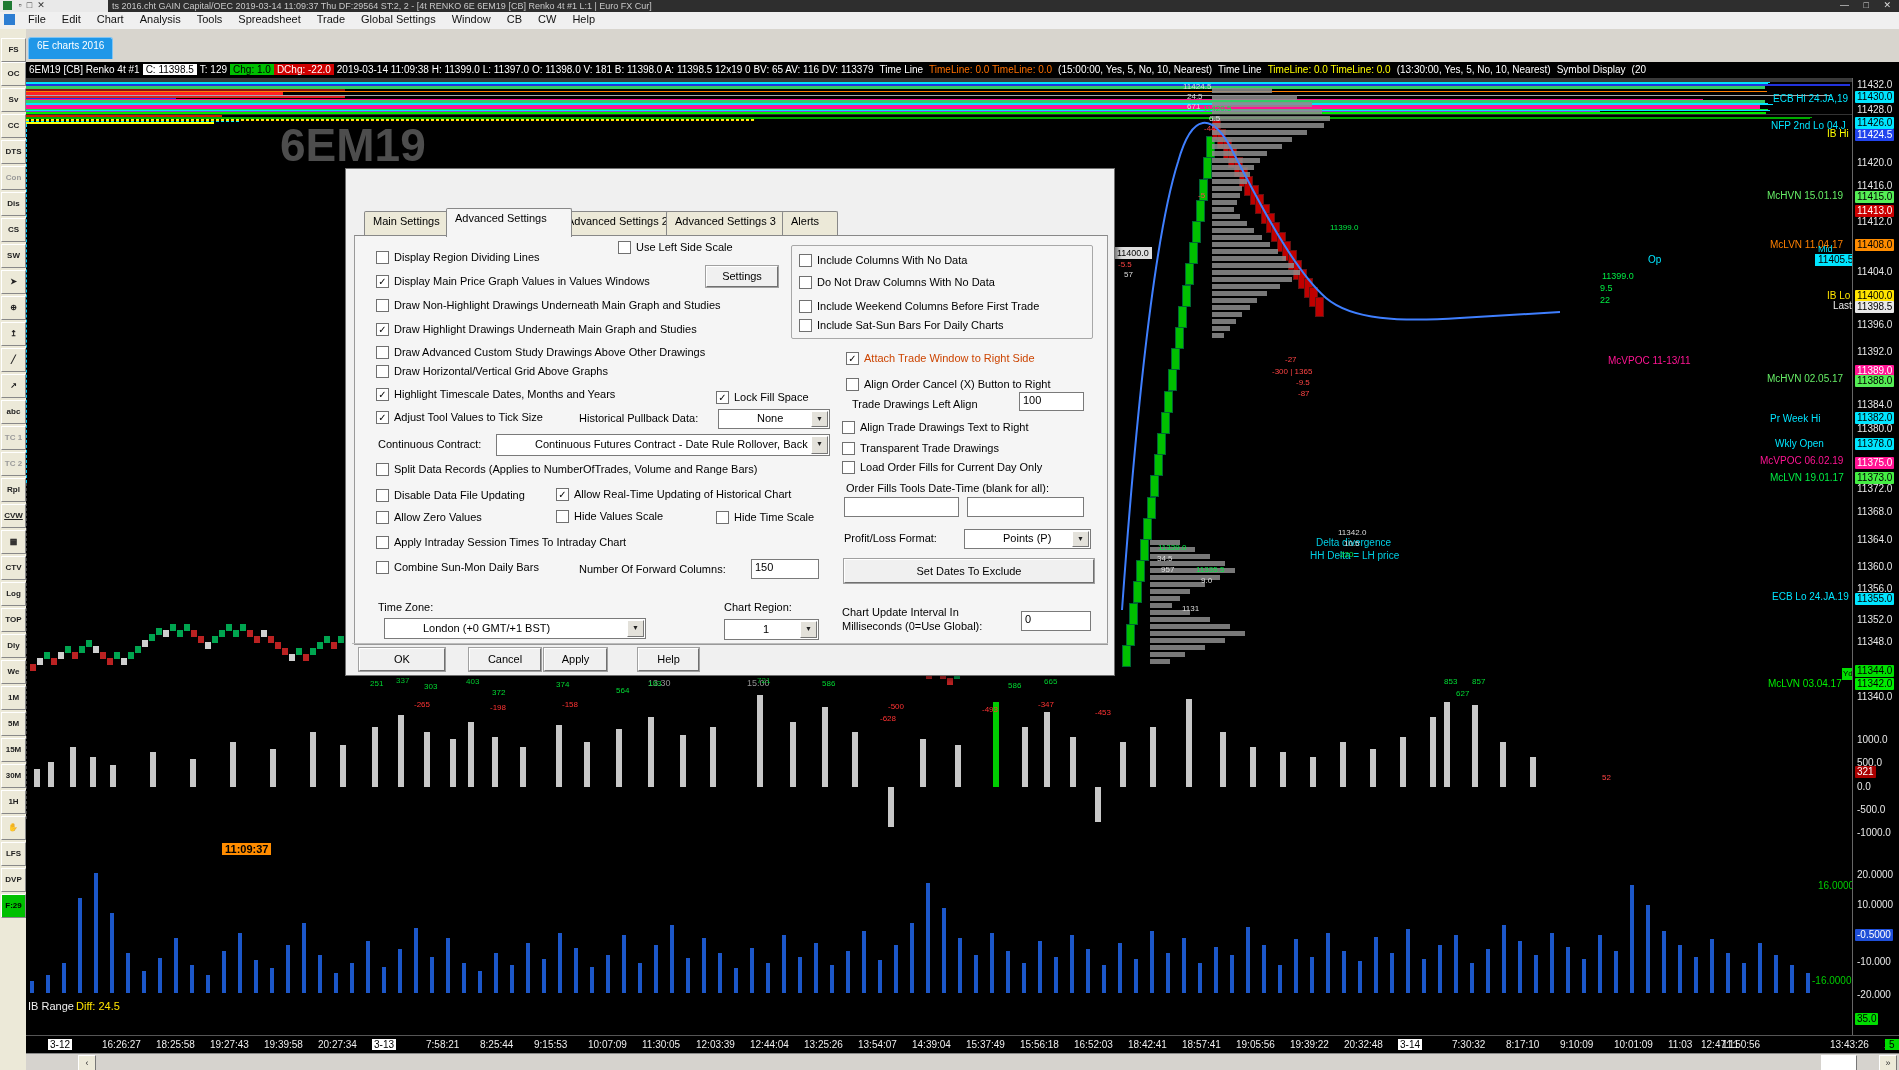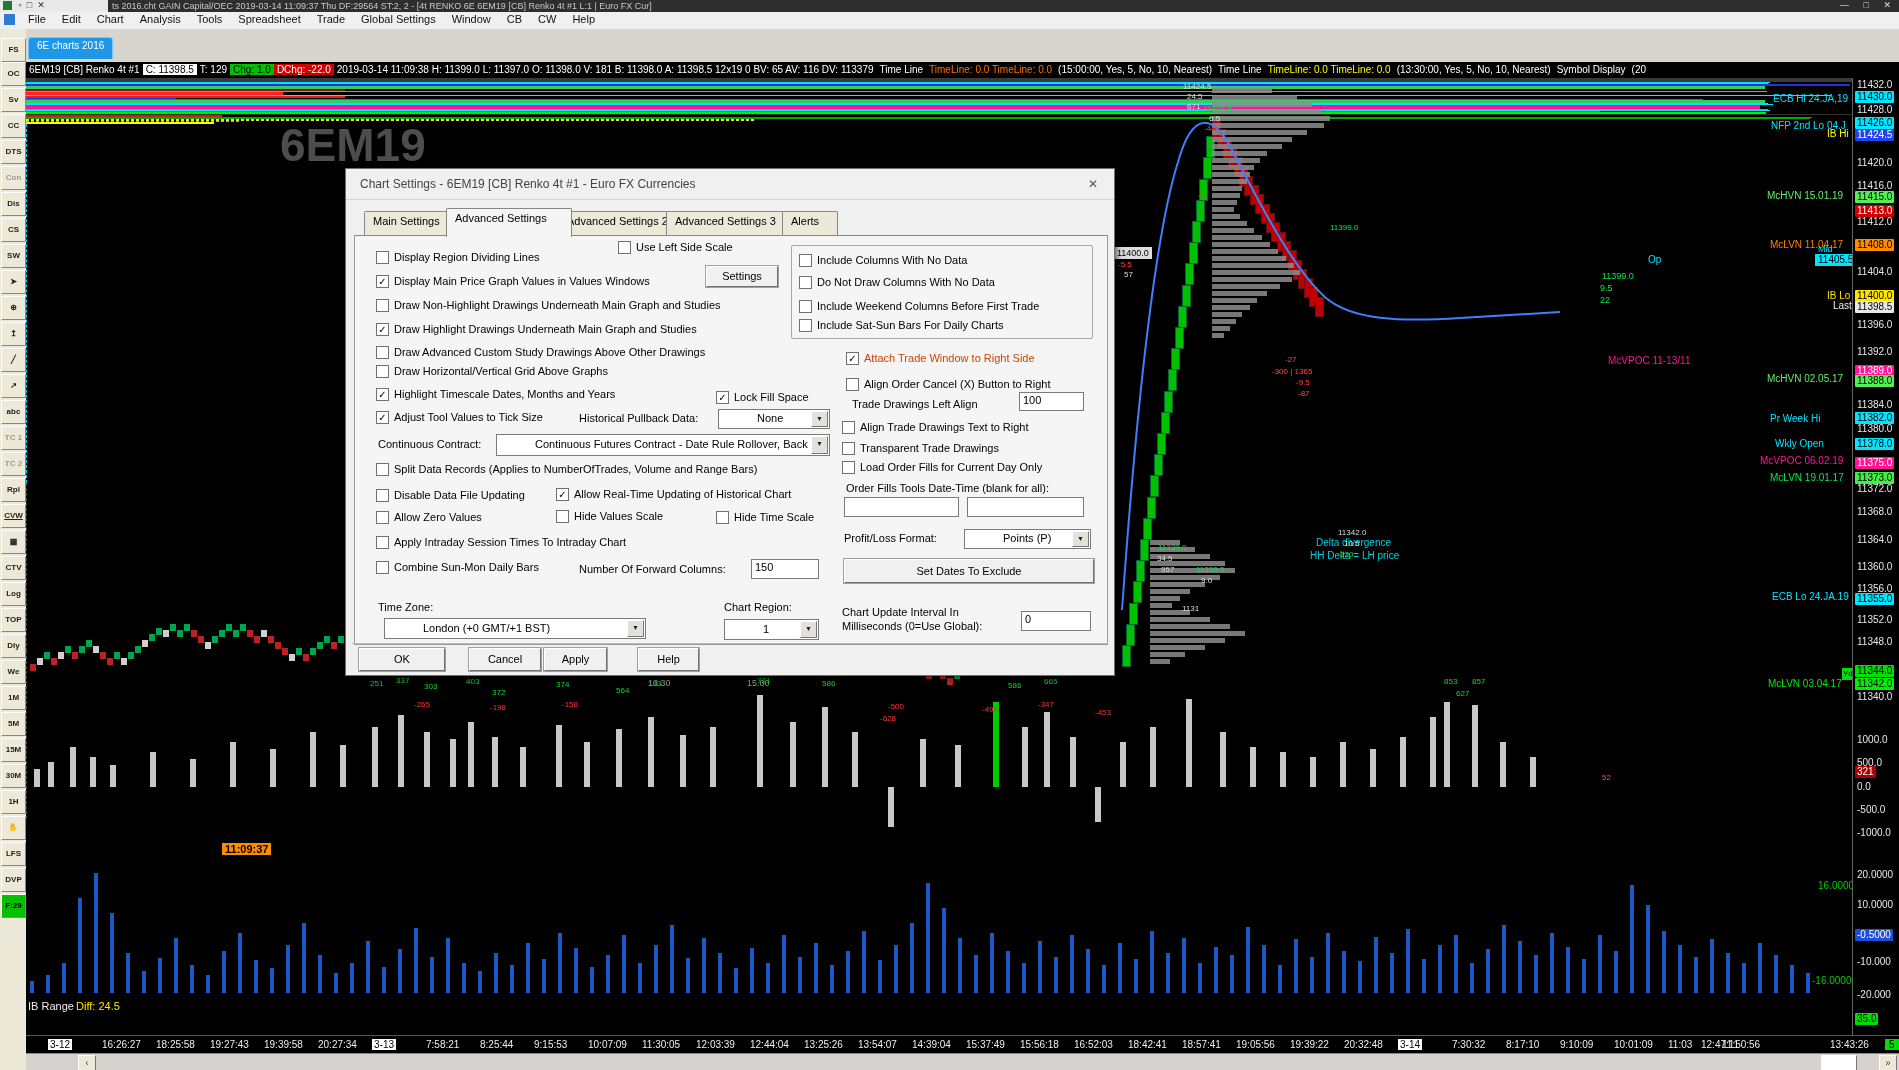--- a/index.html
+++ b/index.html
@@ -738,24 +738,20 @@
     <div class="tx" style="left: 1859px; background: rgb(0, 221, 0); color: rgb(0, 0, 0); padding: 0px 4px;">5</div>
   </div>
 
 <div id="scrollbar">
   <div class="sbtn" style="left:52px;width:16px;">‹</div>
   <div class="sbtn" style="right:42px;width:34px;background:#fff;"></div>
   <div class="sbtn" style="right:2px;width:16px;">»</div>
 </div>
 
 <div id="dialog">
-  <div id="dlg-title">
-    <span class="t">Chart Settings - 6EM19 [CB]  Renko 4t  #1 - Euro FX Currencies</span>
-    <span id="dlg-close">✕</span>
-  </div>
   <div id="dlg-tabs" style="position:absolute;left:0;top:42px;width:100%;height:24px;">
       <div class="t-tab" style="left: 18px; min-width: 80px;">Main Settings</div>
       <div class="t-tab active" style="left: 100px; min-width: 108px;">Advanced Settings</div>
       <div class="t-tab" style="left: 212px; min-width: 106px;">Advanced Settings 2</div>
       <div class="t-tab" style="left: 320px; min-width: 112px;">Advanced Settings 3</div>
       <div class="t-tab" style="left: 436px; min-width: 38px;">Alerts</div>
     </div>
   <div id="tabpage"></div>
 
   <div class="dbtn" style="left:360px;top:97px;width:70px;height:19px;line-height:19px;">Settings</div>

